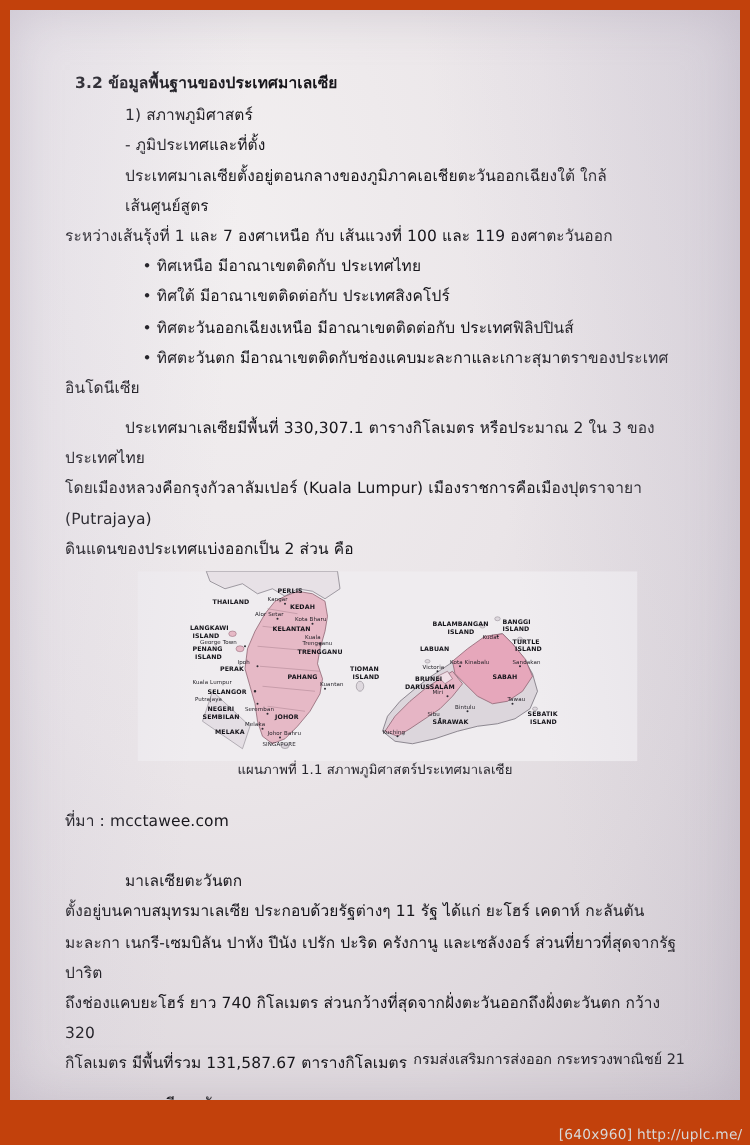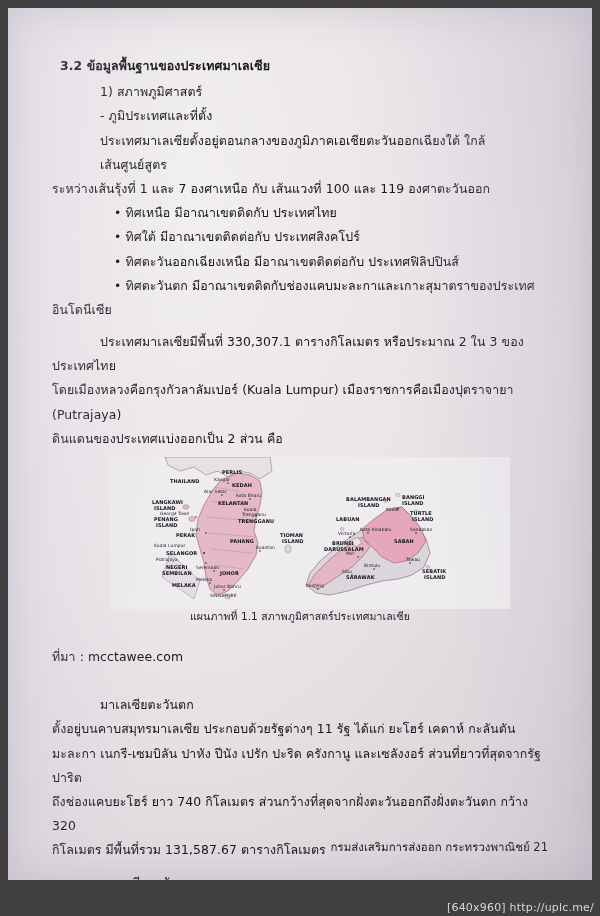--- a/index.html
+++ b/index.html
@@ -10,21 +10,21 @@
   body {
     width: 600px;
     height: 916px;
     overflow: hidden;
     font-family: "DejaVu Sans", sans-serif;
   }
   .page-frame {
     position: relative;
     width: 600px;
     height: 916px;
-    background: #404040;
+    background: #c2410c;
     box-sizing: border-box;
   }
   .scan {
     position: absolute;
     left: 8px;
     top: 8px;
     width: 584px;
     height: 872px;
     background:
       radial-gradient(ellipse at 30% 20%, #f2eff0 0%, #eae5e8 45%, #ded8dd 75%, #cfc8d0 100%);

